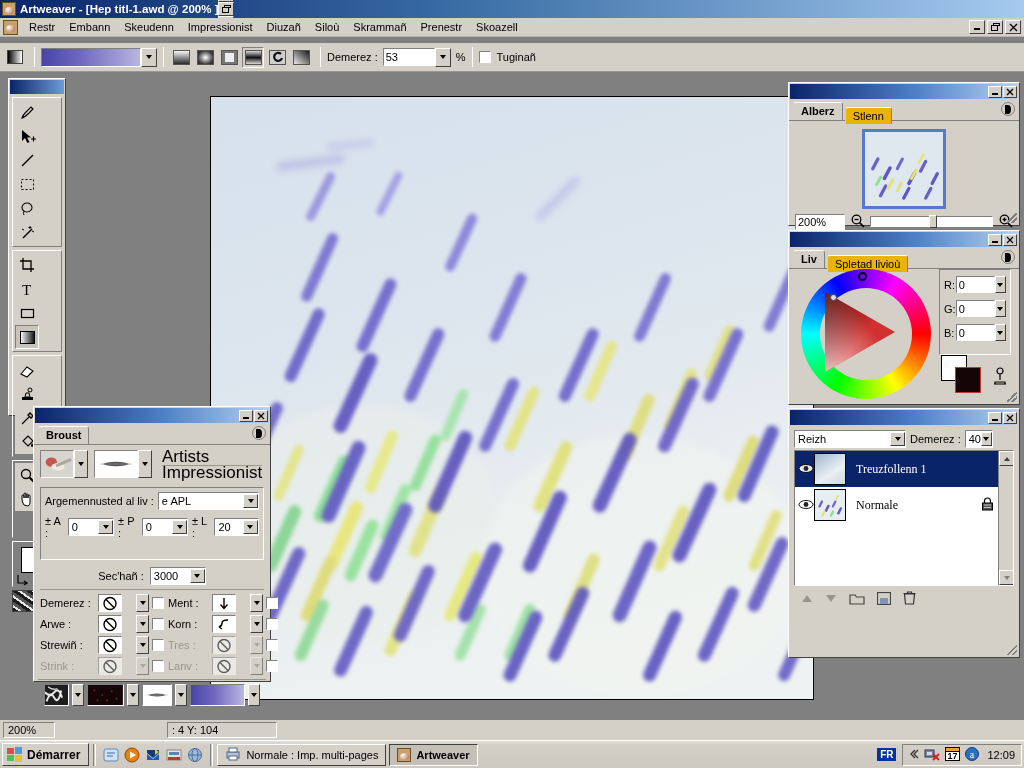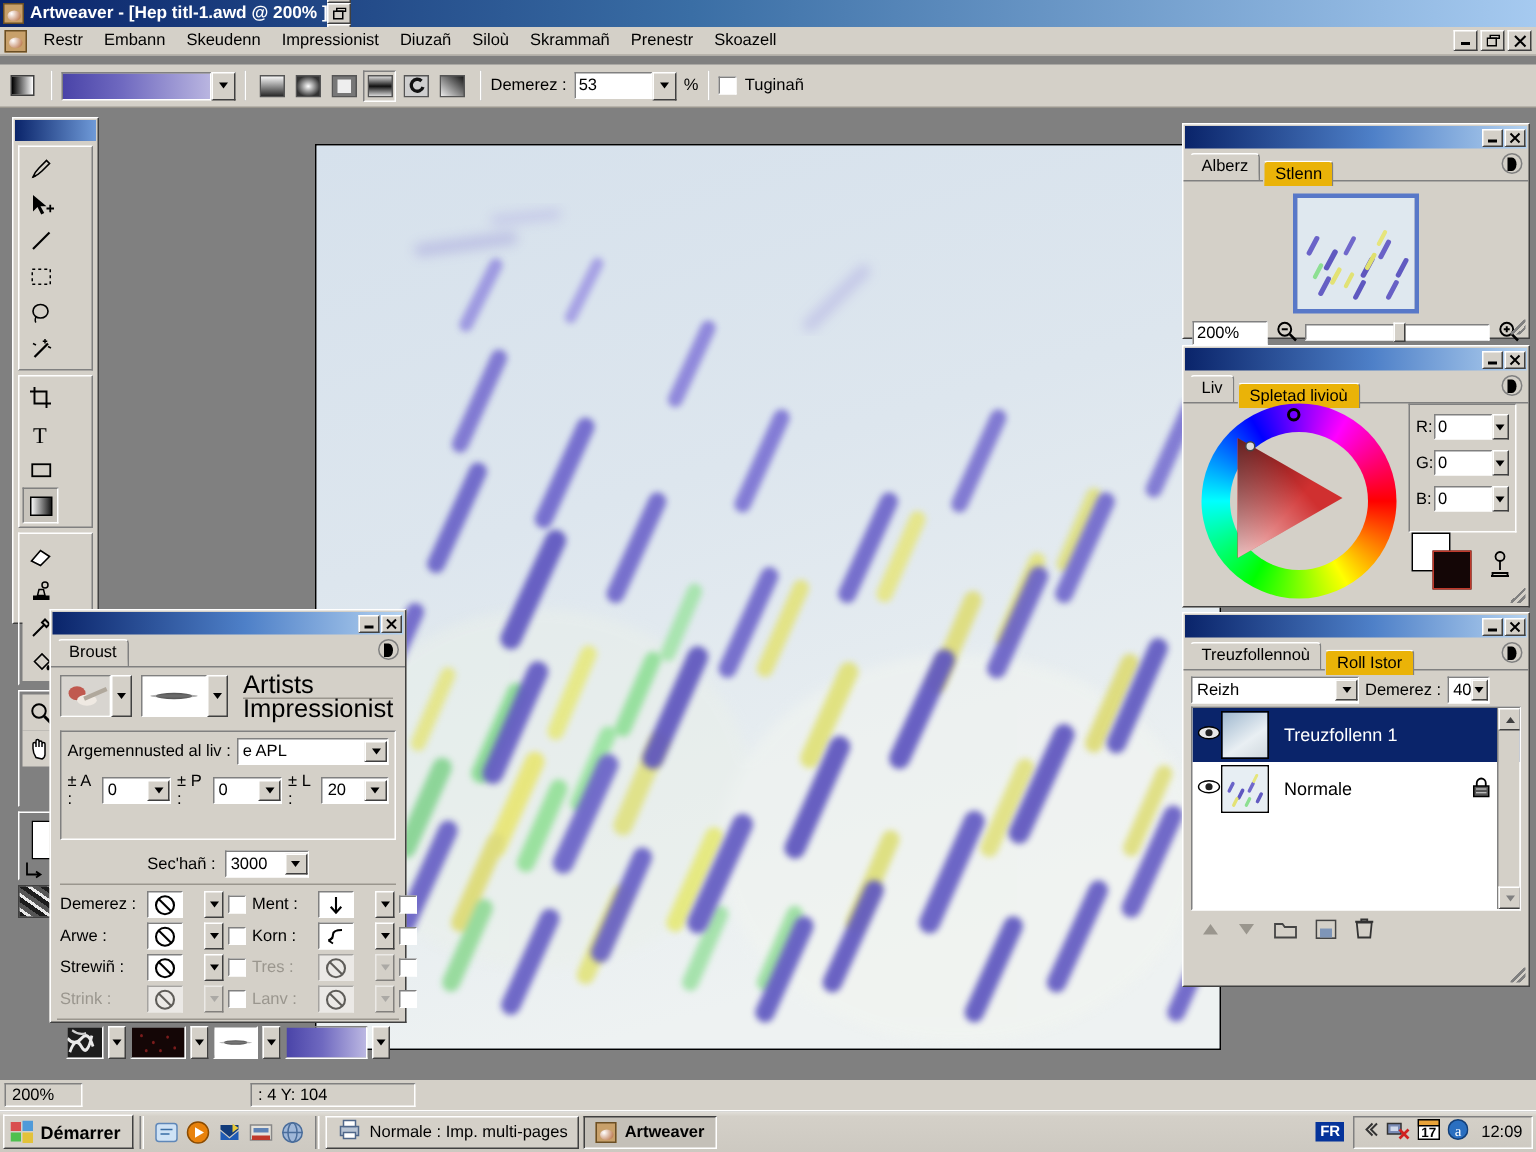--- a/index.html
+++ b/index.html
@@ -159,21 +159,21 @@
     display: flex; align-items: center; justify-content: center;
   }
   .tabrow { display: flex; align-items: flex-end; padding: 2px 3px 0 4px;
             border-bottom: 1px solid #808080; position: relative; }
   .tab {
     padding: 2px 7px 2px; font-size: 11px; background: #eab308;
     border: 1px solid; border-color: #fff #808080 #808080 #d4d0c8;
     border-bottom: none; border-radius: 3px 3px 0 0; margin-right: 2px;
     position: relative; top: 4px;
   }
-  .tab.active { font-weight: normal; background: #d4d0c8; top: 0; padding-bottom: 3px; }
+  .tab.active { font-weight: bold; background: #d4d0c8; top: 0; padding-bottom: 3px; }
   .panel-menu-btn {
     position: absolute; right: 4px; top: 2px; width: 14px; height: 14px;
     border-radius: 50%; border: 1px solid #808080; background: #d4d0c8;
     display: flex; align-items: center; justify-content: center;
   }
   .panel-menu-btn::after { content: ""; width: 6px; height: 9px; background: #000;
                            border-radius: 0 50% 50% 0; }
 
   
   #nav-panel { left: 788px; top: 82px; width: 232px; height: 144px; }
@@ -238,21 +238,21 @@
   .combo .cb-arrow {
     margin-left: auto; width: 15px; height: 14px; background: #d4d0c8;
     border: 1px solid; border-color: #fff #404040 #404040 #fff;
     display: flex; align-items: center; justify-content: center;
   }
   .lp-row2 { display: flex; align-items: center; gap: 4px; padding: 2px 5px 3px; }
   #layer-list {
     margin: 0 5px; height: 136px; background: #fff; position: relative;
     border: 1px solid; border-color: #808080 #fff #fff #808080; overflow: hidden;
   }
-  .layer-row { display: flex; align-items: center; height: 36px; padding: 0 3px; }
+  .layer-row { display: flex; align-items: center; height: 36px; padding: 0 3px; font-family: Liberation Serif, serif; }
   .layer-row.selected { background: #0a246a; color: #fff; }
   .layer-thumb { width: 32px; height: 32px; border: 1px solid #000; }
   .layer-name { margin-left: 10px; font-size: 12px; }
   .lock-ico { margin-left: auto; margin-right: 16px; }
   #layer-scroll { position: absolute; right: 0; top: 0; width: 15px; height: 100%;
     background: #d4d0c8; border-left: 1px solid #808080;
     display: flex; flex-direction: column; justify-content: space-between; }
   .sb-btn { width: 15px; height: 15px; background: #d4d0c8;
     border: 1px solid; border-color: #fff #404040 #404040 #fff;
     display: flex; align-items: center; justify-content: center; }
@@ -831,25 +831,20 @@
         <svg width="8" height="8">
             <rect x="1" y="5" width="6" height="2" fill="#000"></rect>
           </svg>
       </span>
       <span class="ptbtn">
         <svg width="8" height="8">
             <path d="M1 1 L7 7 M7 1 L1 7" stroke="#000" stroke-width="1.3"></path>
           </svg>
       </span>
     </div>
-    <div class="tabrow">
-      <span class="tab active">Treuzfollennoù</span>
-      <span class="tab">Roll Istor</span>
-      <span class="panel-menu-btn"></span>
-    </div>
 
     <div class="lp-row1">
       <span class="combo" style="width:112px">
         <span>Reizh</span>
         <span class="cb-arrow">
             <span class="caret"></span>
           </span>
       </span>
       <span class="lbl">Demerez :</span>
       <span class="combo" style="width:28px">

